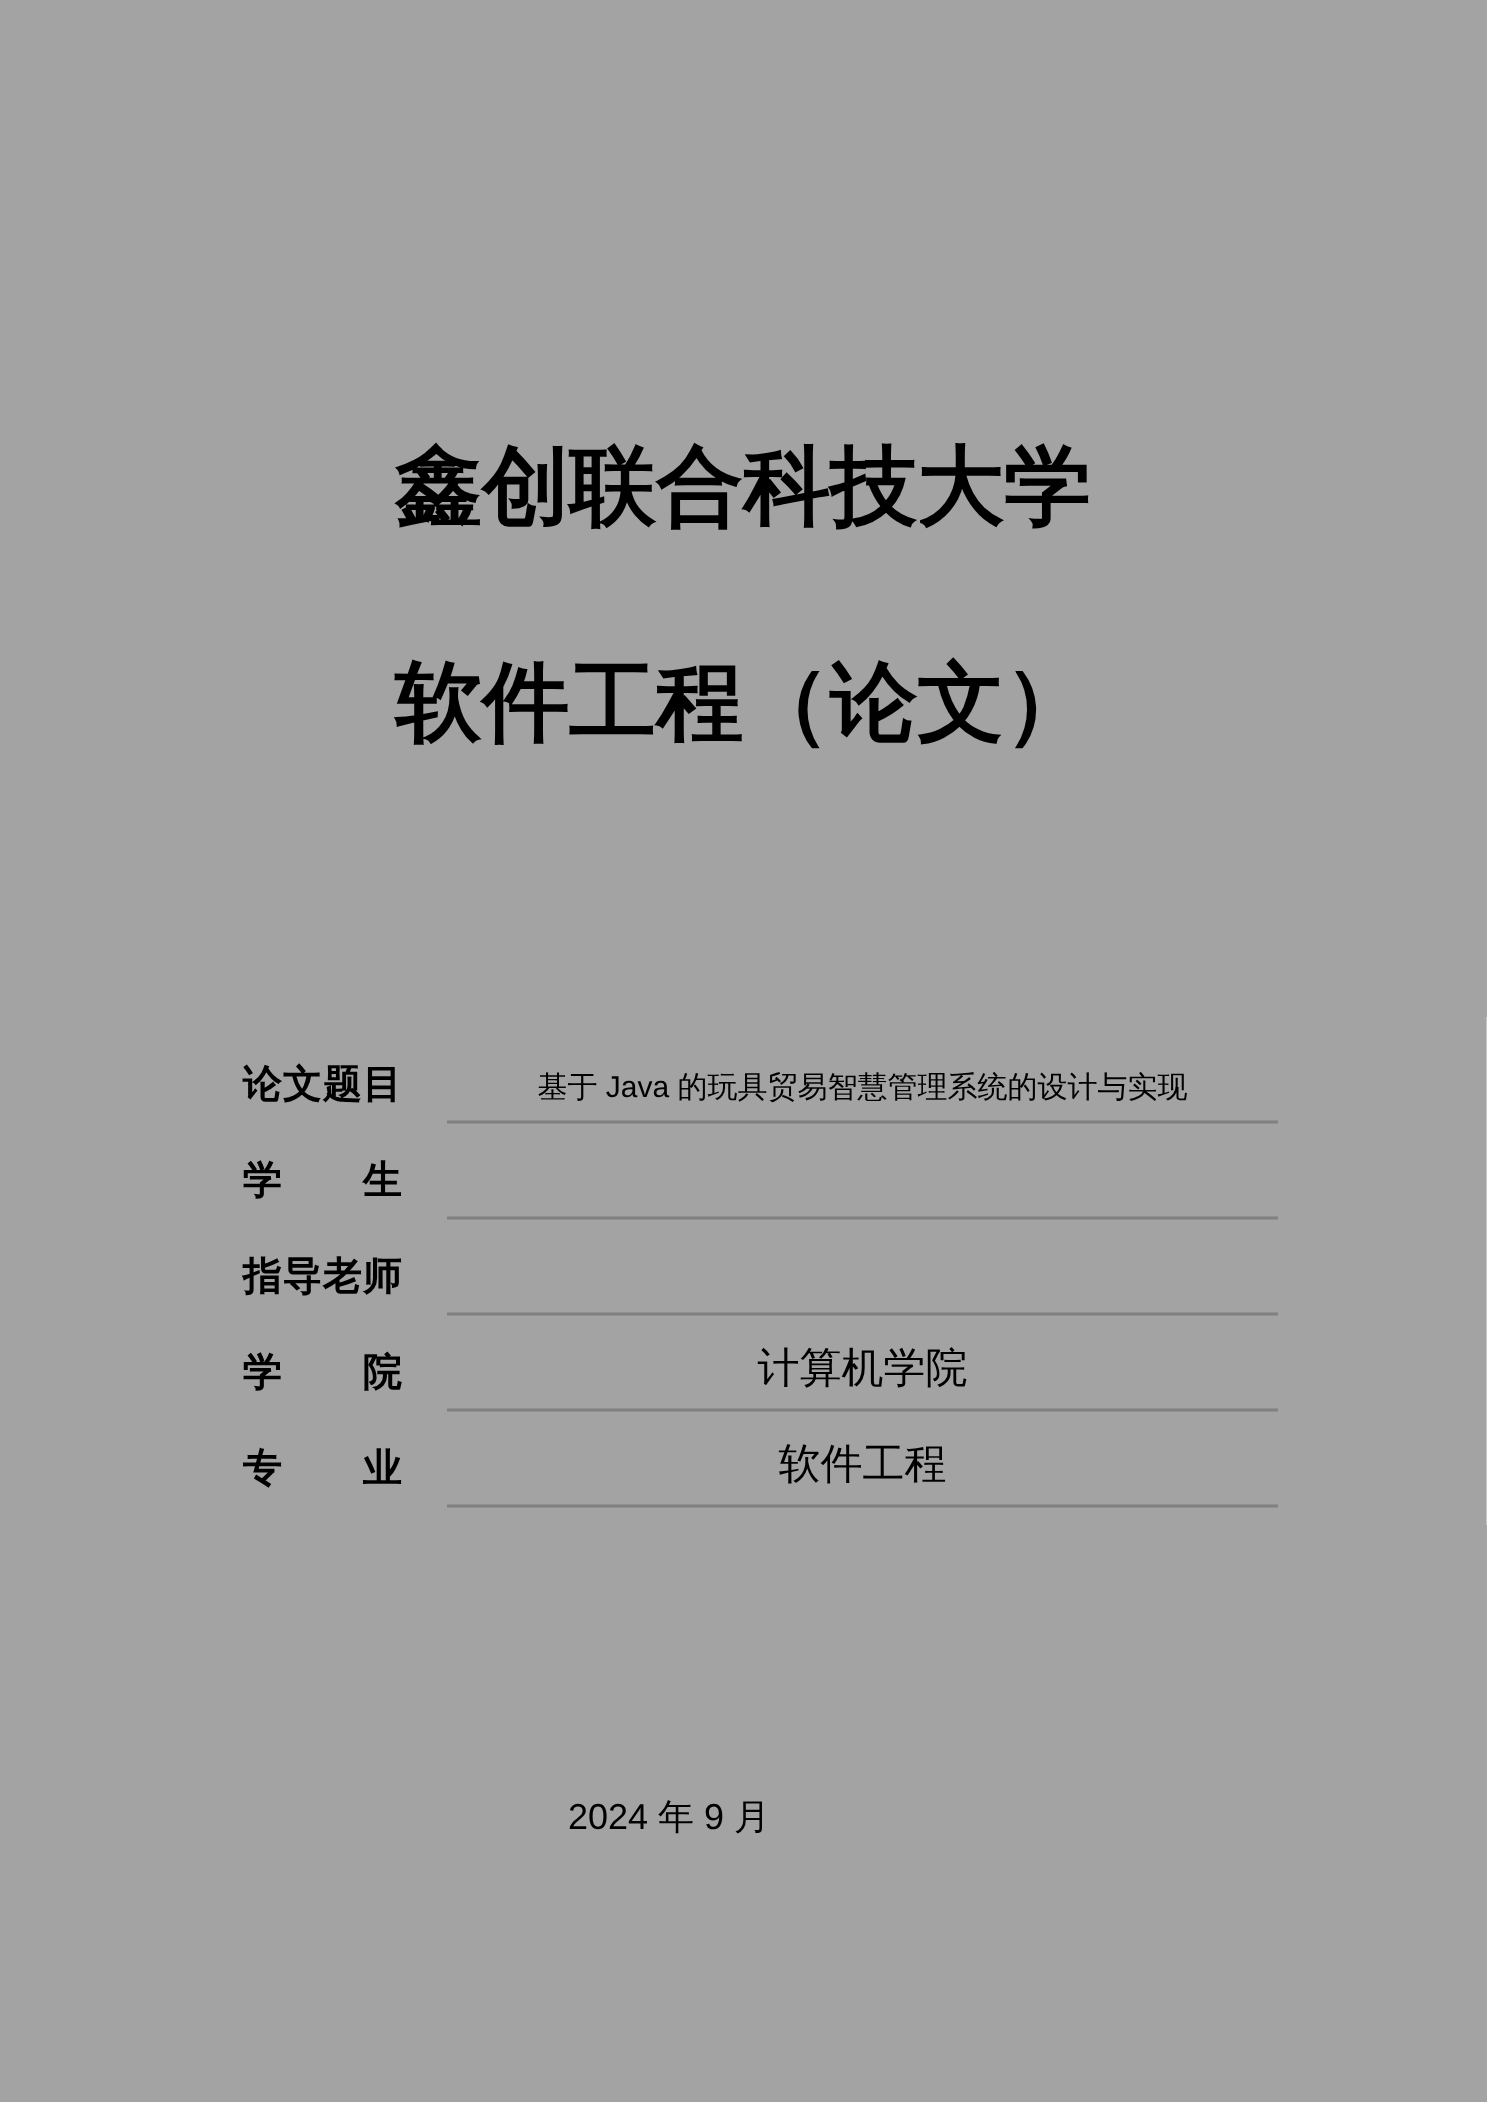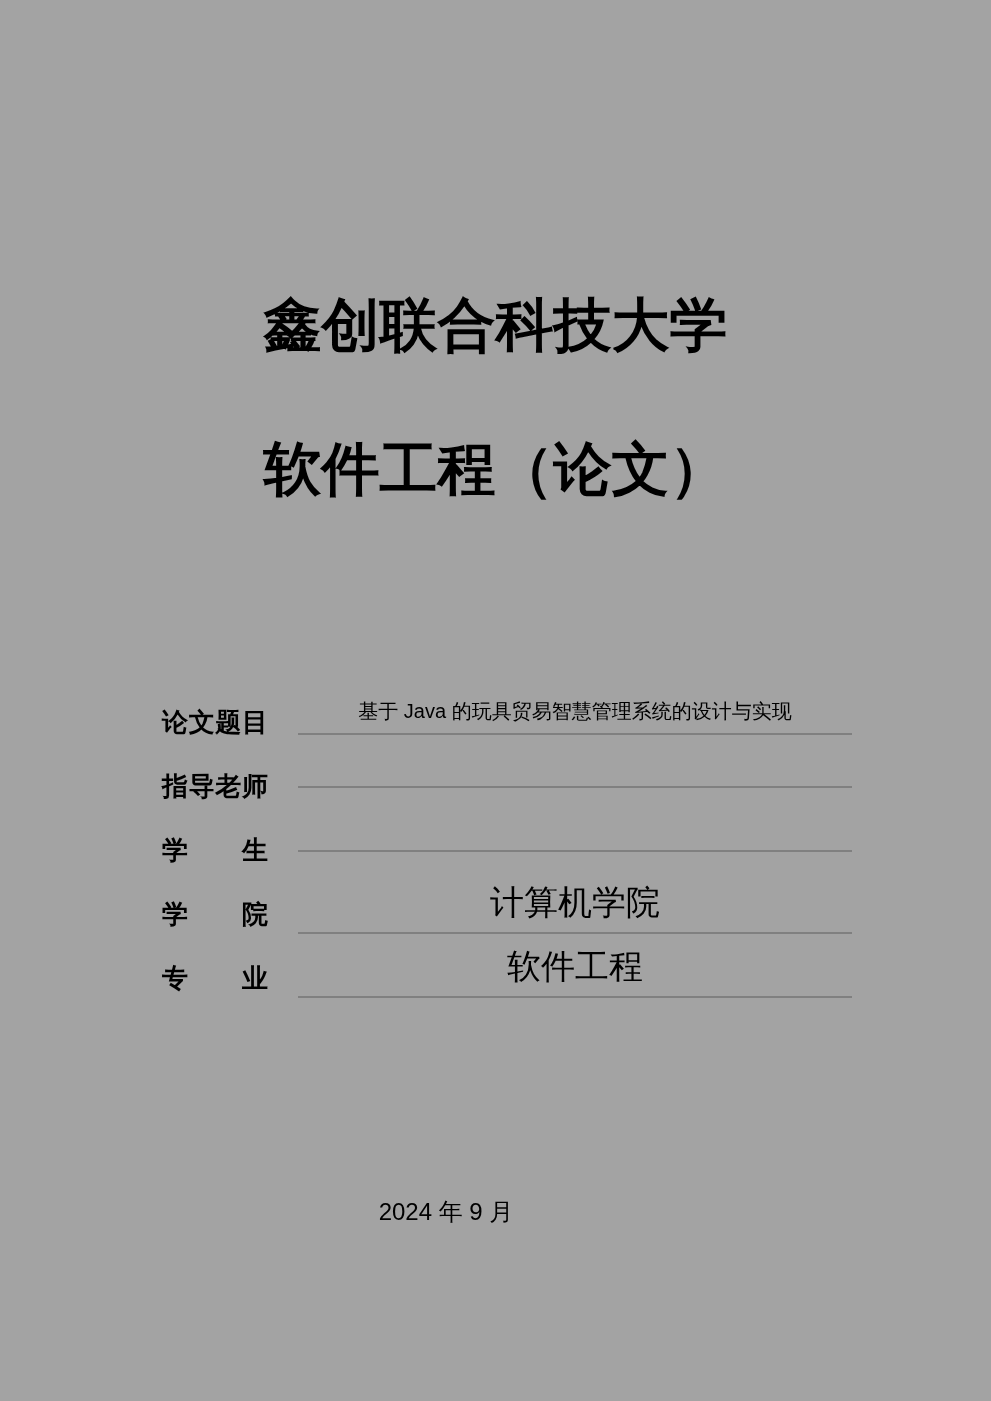--- a/index.html
+++ b/index.html
@@ -36,42 +36,42 @@
 
   .cover-form {
     position: absolute;
     left: 162px;
     top: 685px;
     width: 690px;
   }
   .form-row {
     display: flex;
     height: 64px;
-    align-items: center;
+    align-items: flex-end;
   }
   .field-label {
     width: 106px;
     align-self: flex-end;
     padding-bottom: 12px;
     font-weight: bold;
     font-size: 26px;
     line-height: 1.1;
     text-align: justify;
     text-align-last: justify;
   }
   .field-value {
     flex: 1;
     margin-left: 30px;
     border-bottom: 2px solid #808080;
     box-sizing: border-box;
     display: flex;
     align-items: flex-end;
     justify-content: center;
     padding-bottom: 11px;
-    font-size: 34px;
+    font-size: 28px;
     line-height: 1.1;
     white-space: nowrap;
   }
   .form-row.row-title .field-value { font-size: 20px; }
 
   .cover-date {
     position: absolute;
     left: 0;
     top: 1199px;
     width: 892px;
@@ -90,26 +90,26 @@
   <div class="title title-doctype">软件工程（论文）</div>
 
   <div class="cover-form">
 
     <div class="form-row row-title">
       <div class="field-label">论文题目</div>
       <div class="field-value">基于 Java 的玩具贸易智慧管理系统的设计与实现</div>
     </div>
 
     <div class="form-row">
-      <div class="field-label">指导老师</div>
+      <div class="field-label">学　生</div>
       <div class="field-value"></div>
     </div>
 
     <div class="form-row">
-      <div class="field-label">学　生</div>
+      <div class="field-label">指导老师</div>
       <div class="field-value"></div>
     </div>
 
     <div class="form-row">
       <div class="field-label">学　院</div>
       <div class="field-value">计算机学院</div>
     </div>
 
     <div class="form-row">
       <div class="field-label">专　业</div>

